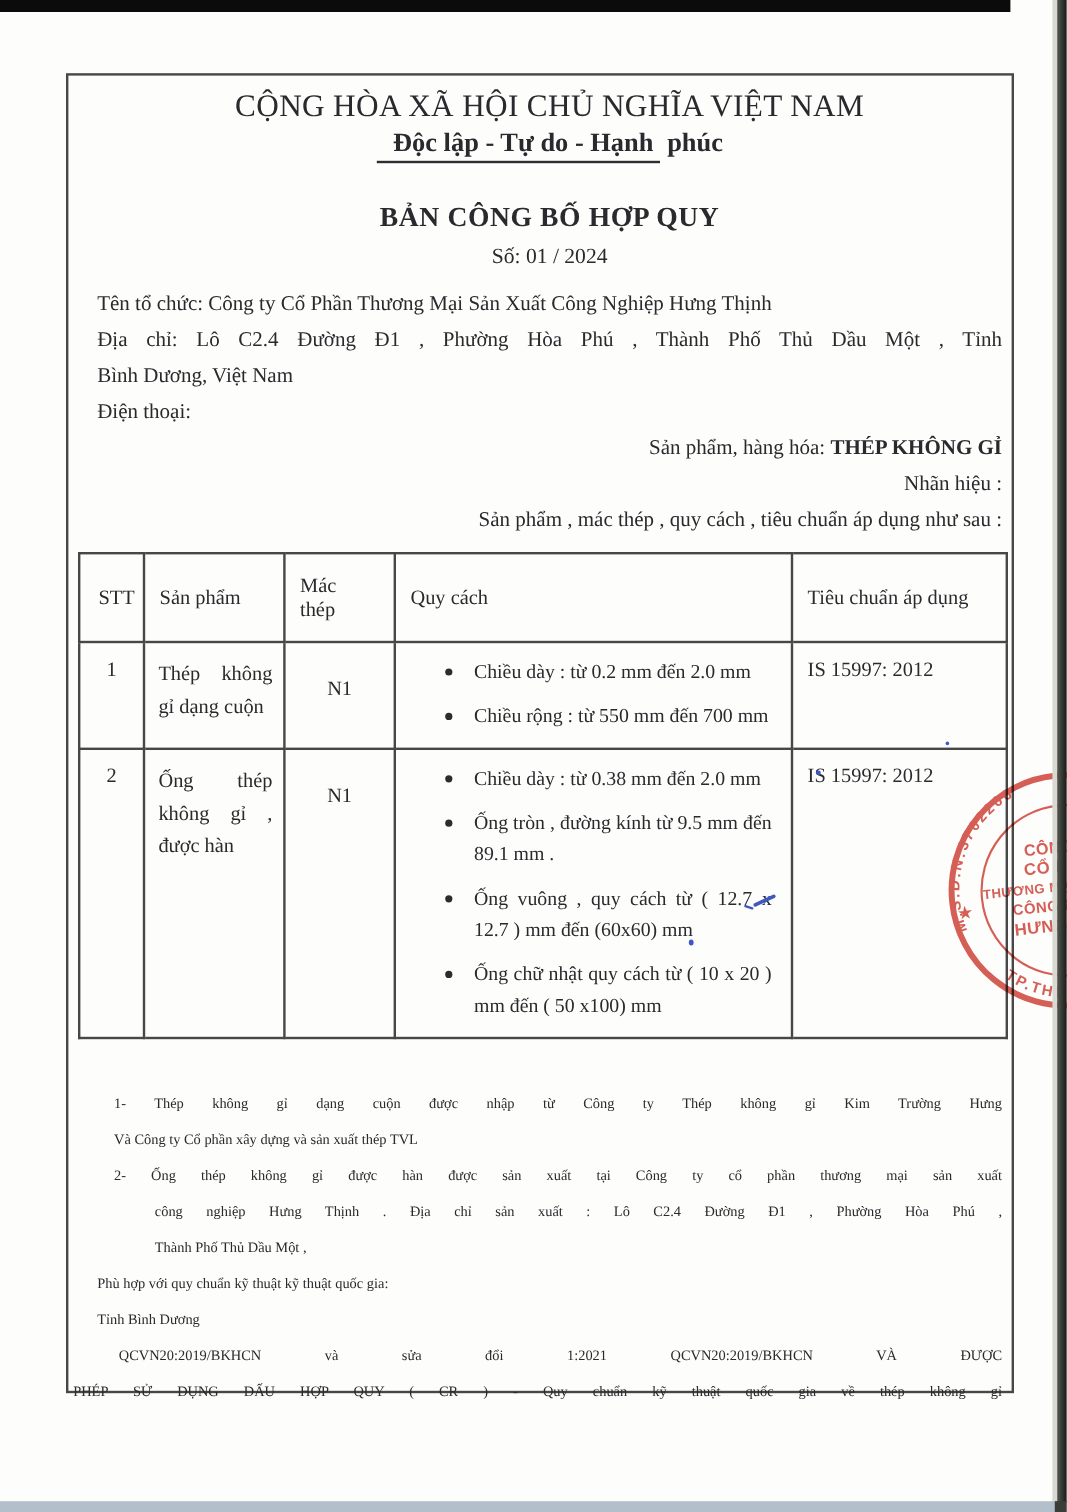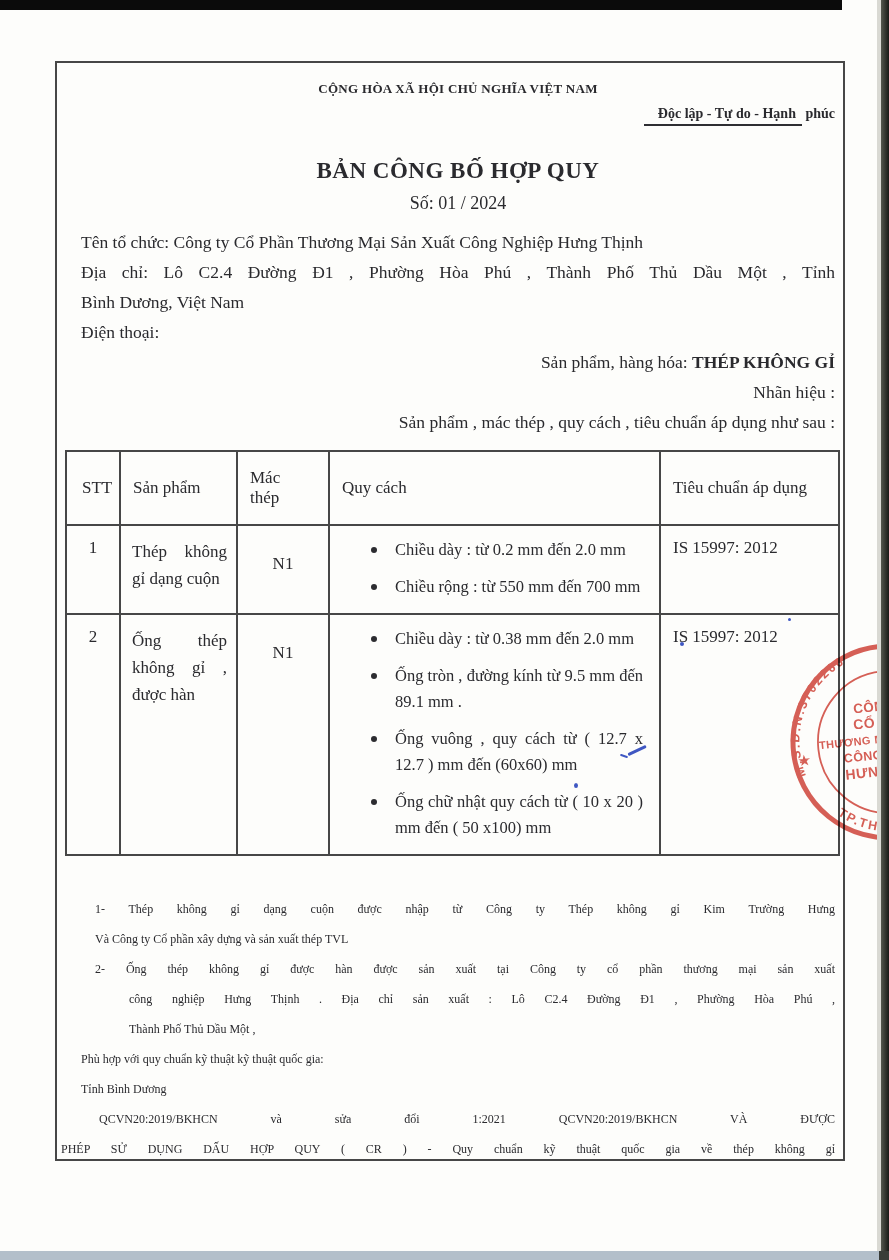--- a/index.html
+++ b/index.html
@@ -16,22 +16,22 @@
   .scan-bar-bottom{position:absolute;left:0;bottom:0;width:889px;height:9px;background:#b3bfca;z-index:6;}
   .scan-bar-bottom-corner{position:absolute;right:0;bottom:0;width:10px;height:9px;background:#3a3d38;z-index:8;}
 
   
   .doc-frame{
     position:absolute;left:55px;top:61px;width:790px;height:1100px;
     border:2px solid #474747;box-sizing:border-box;
     padding:10px 8px 0 24px;z-index:1;background:transparent;
   }
 
-  .nat-title{text-align:center;font-weight:bold;font-size:13px;line-height:24px;margin:4px 0 0 0;letter-spacing:.3px;}
-  .motto{text-align:right;font-weight:bold;font-size:14px;margin:5px 0 0 0;}
+  .nat-title{text-align:center;font-weight:normal;font-size:26px;line-height:24px;margin:4px 0 0 0;letter-spacing:.3px;}
+  .motto{text-align:center;font-weight:bold;font-size:22px;margin:5px 0 0 0;}
   .motto-u{border-bottom:2.5px solid #2e2e32;padding:0 6px 2px 14px;display:inline-block;}
   .doc-title{text-align:center;font-weight:bold;font-size:23px;margin:32px 0 0 0;letter-spacing:.5px;}
   .doc-number{text-align:center;font-size:18px;margin:9px 0 0 0;}
 
   p{margin:0;}
   .para{font-size:17.5px;line-height:30px;}
   .p-org{margin-top:13px;}
   .p-ind{padding-left:6px;text-align:right;}
   .jlast{text-align:justify;text-align-last:justify;}
 

